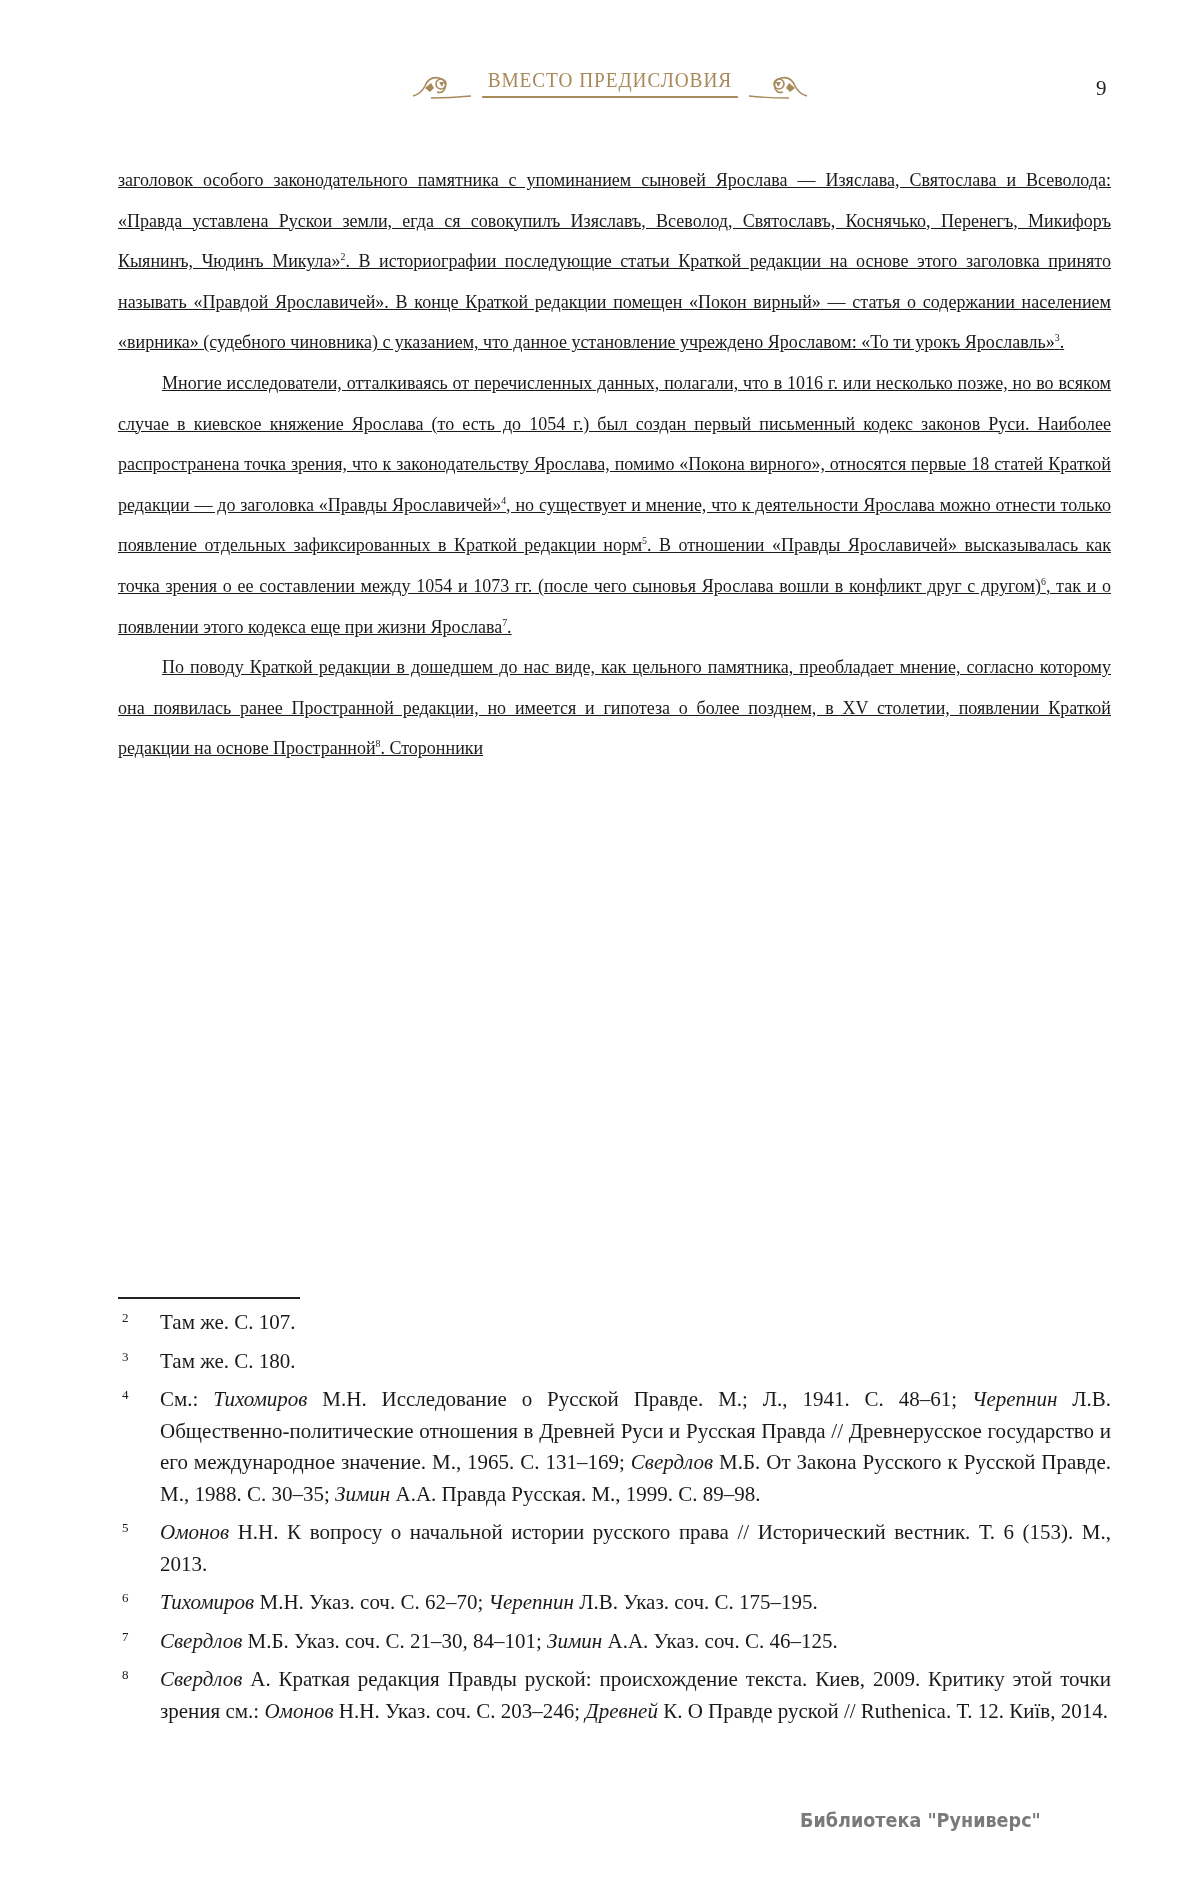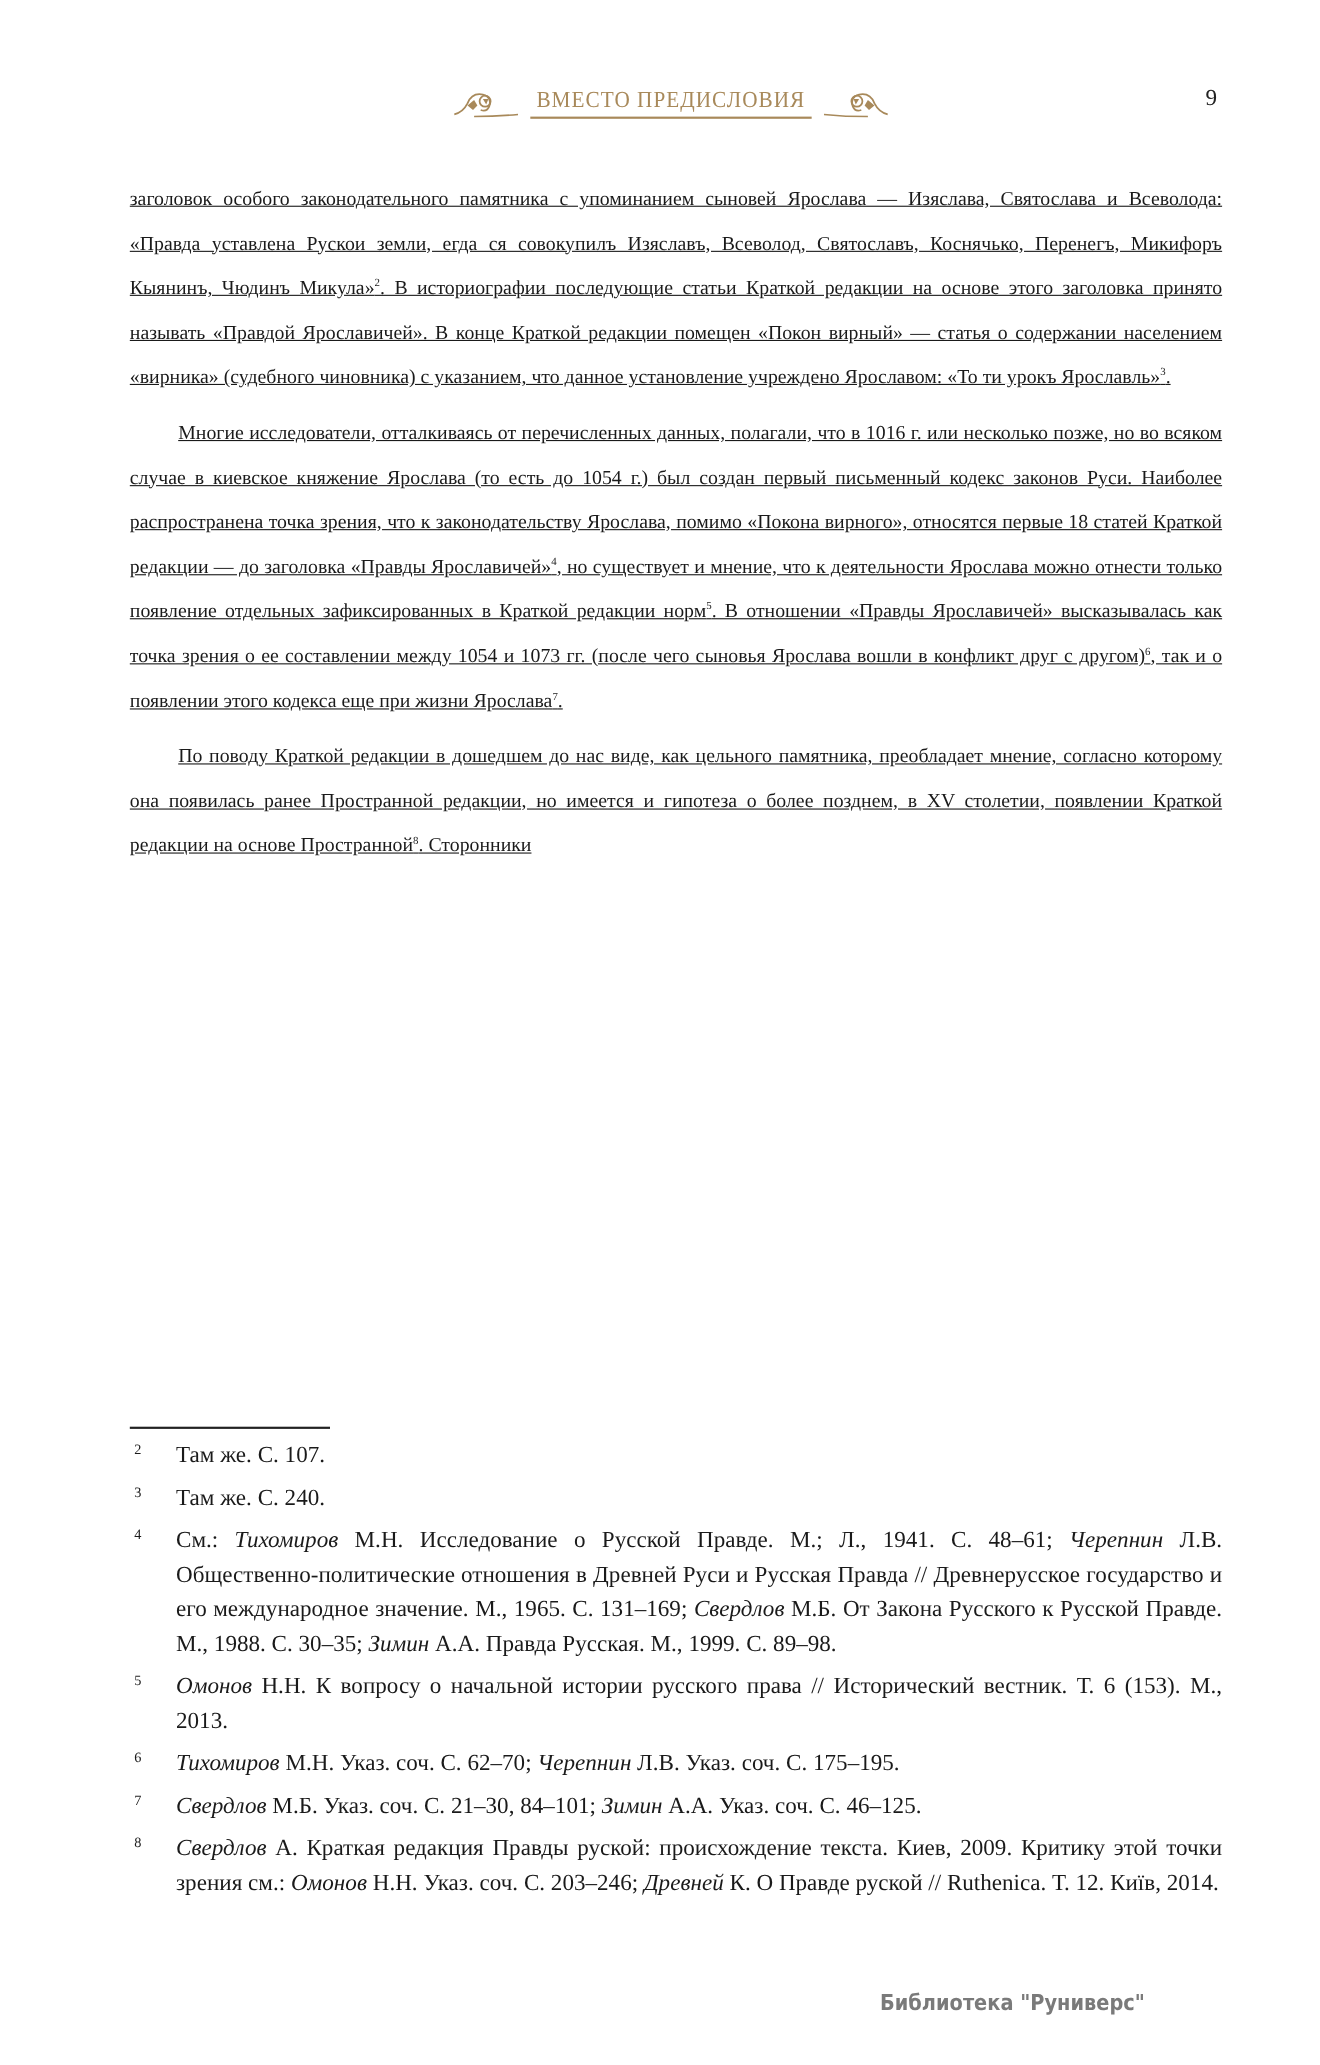--- a/index.html
+++ b/index.html
@@ -5,38 +5,38 @@
     html, body { margin: 0; padding: 0; background: #ffffff; }
     body {
       width: 1200px; height: 1877px; position: relative; overflow: hidden;
       font-family: "Liberation Serif", "DejaVu Serif", serif; color: #1a1a1a;
     }
     .header {
       position: absolute; top: 68px; left: 0; width: 1200px; height: 40px;
     }
     .header-center {
       position: absolute; left: 410px; top: 0; width: 400px; height: 40px;
-      display: flex; align-items: flex-end; justify-content: center;
+      display: flex; align-items: flex-start; justify-content: center;
     }
     .ornament { width: 60px; height: 32px; display: inline-block; }
     .header-title {
       color: #a8895a; font-size: 21px; letter-spacing: 1px;
       font-family: "Liberation Serif", "DejaVu Serif", serif;
       padding: 0 6px 3px 6px; border-bottom: 2px solid #a8895a;
       transform: scaleX(0.92); white-space: nowrap;
     }
     .page-number {
       position: absolute; left: 1096px; top: 8px; font-size: 21px; color: #222;
     }
     .body-text {
       position: absolute; left: 118px; top: 160px; width: 993px;
       font-size: 18px; line-height: 40.6px; text-align: justify; text-decoration: underline;
     }
     .body-text p { margin: 0; }
-    .body-text p.indent { text-indent: 44px; margin-top: 10px; }
+    .body-text p.indent { text-indent: 44px; }
     sup { font-size: 0.55em; line-height: 0; vertical-align: super; }
     .fn-rule {
       position: absolute; left: 118px; top: 1297px; width: 182px; height: 2px; background: #222;
     }
     .footnotes {
       position: absolute; left: 118px; top: 1307px; width: 993px;
       font-size: 21px; line-height: 31.5px;
     }
     .fn { display: flex; margin-bottom: 7px; }
     .fn-num { width: 38px; flex: none; font-size: 13px; line-height: 22px; padding-left: 4px; }
@@ -79,21 +79,21 @@
   </div>
 
 <div class="fn-rule"></div>
 <div class="footnotes" id="footnotes">
     <div class="fn">
       <span class="fn-num">2</span>
       <span class="fn-text"><span>Там же. С. 107.</span></span>
     </div>
     <div class="fn">
       <span class="fn-num">3</span>
-      <span class="fn-text"><span>Там же. С. 240.</span></span>
+      <span class="fn-text"><span>Там же. С. 180.</span></span>
     </div>
     <div class="fn">
       <span class="fn-num">4</span>
       <span class="fn-text"><span>См.: </span><i>Тихомиров</i><span> М.Н. Исследование о Русской Правде. М.; Л., 1941. С. 48–61; </span><i>Черепнин</i><span> Л.В. Общественно-политические отношения в Древней Руси и Русская Правда // Древнерусское государство и его международное значение. М., 1965. С. 131–169; </span><i>Свердлов</i><span> М.Б. От Закона Русского к Русской Правде. М., 1988. С. 30–35; </span><i>Зимин</i><span> А.А. Правда Русская. М., 1999. С. 89–98.</span></span>
     </div>
     <div class="fn">
       <span class="fn-num">5</span>
       <span class="fn-text"><i>Омонов</i><span> Н.Н. К вопросу о начальной истории русского права // Исторический вестник. Т. 6 (153). М., 2013.</span></span>
     </div>
     <div class="fn">

